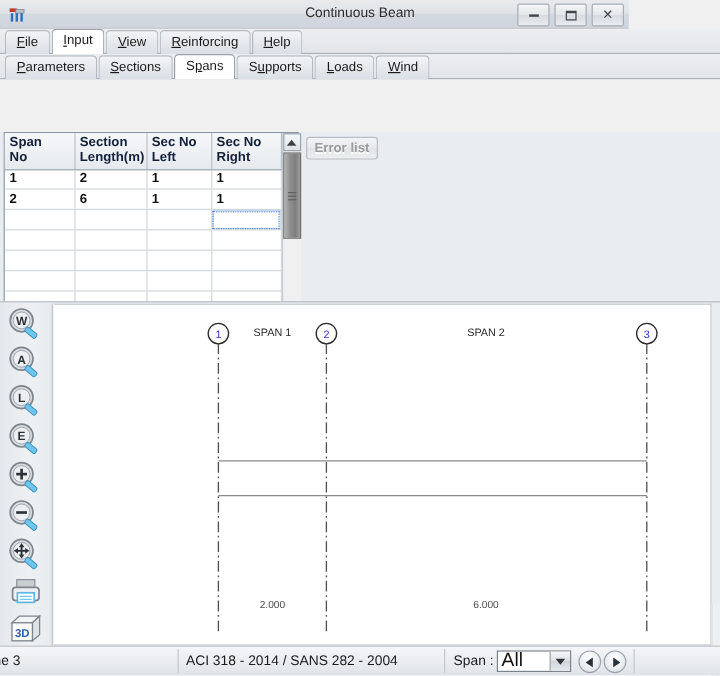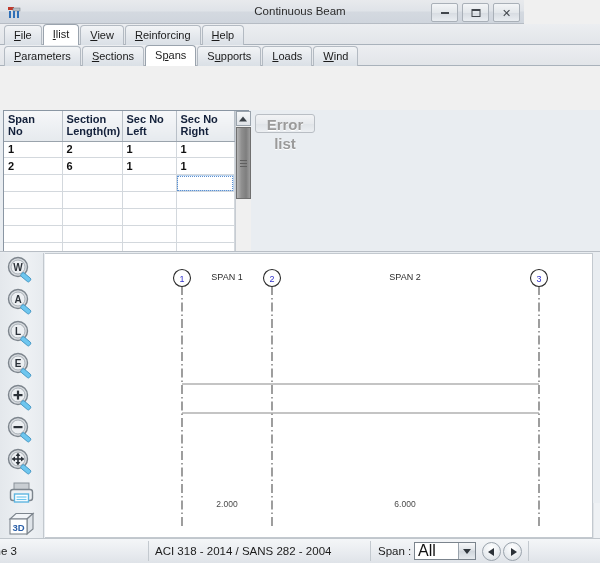--- a/index.html
+++ b/index.html
@@ -206,21 +206,21 @@
 
   
   .errbtn {
     position: absolute;
     left: 255px; top: 4px;
     width: 60px; height: 19px;
     border: 1px solid #b9bec4;
     border-radius: 3px;
     background: linear-gradient(to bottom,#f2f3f5 0%, #e7eaed 50%, #dfe3e7 51%, #eceff2 100%);
     color: #9a9a9a;
-    font-size: 15px;
+    font-size: 11px;
     font-weight: bold;
     text-align: center;
     line-height: 19px;
     box-sizing: border-box;
     text-shadow: 0 1px 0 #ffffff;
   }
 
   
   .draw-outer {
     position: absolute;
@@ -367,21 +367,21 @@
         </div>
       <div class="win-btn">
           <span class="g close-g">✕</span>
         </div>
     </div>
   </div>
 
   <div class="menurow">
     <div class="tabs">
       <div class="tab"><u>F</u><span>ile</span></div>
-      <div class="tab active"><u>I</u><span>list</span></div>
+      <div class="tab active"><u>I</u><span>nput</span></div>
       <div class="tab"><u>V</u><span>iew</span></div>
       <div class="tab"><u>R</u><span>einforcing</span></div>
       <div class="tab"><u>H</u><span>elp</span></div>
     </div>
   </div>
 
   <div class="tabrow">
     <div class="tabs">
       <div class="tab"><u>P</u><span>arameters</span></div>
       <div class="tab"><u>S</u><span>ections</span></div>

